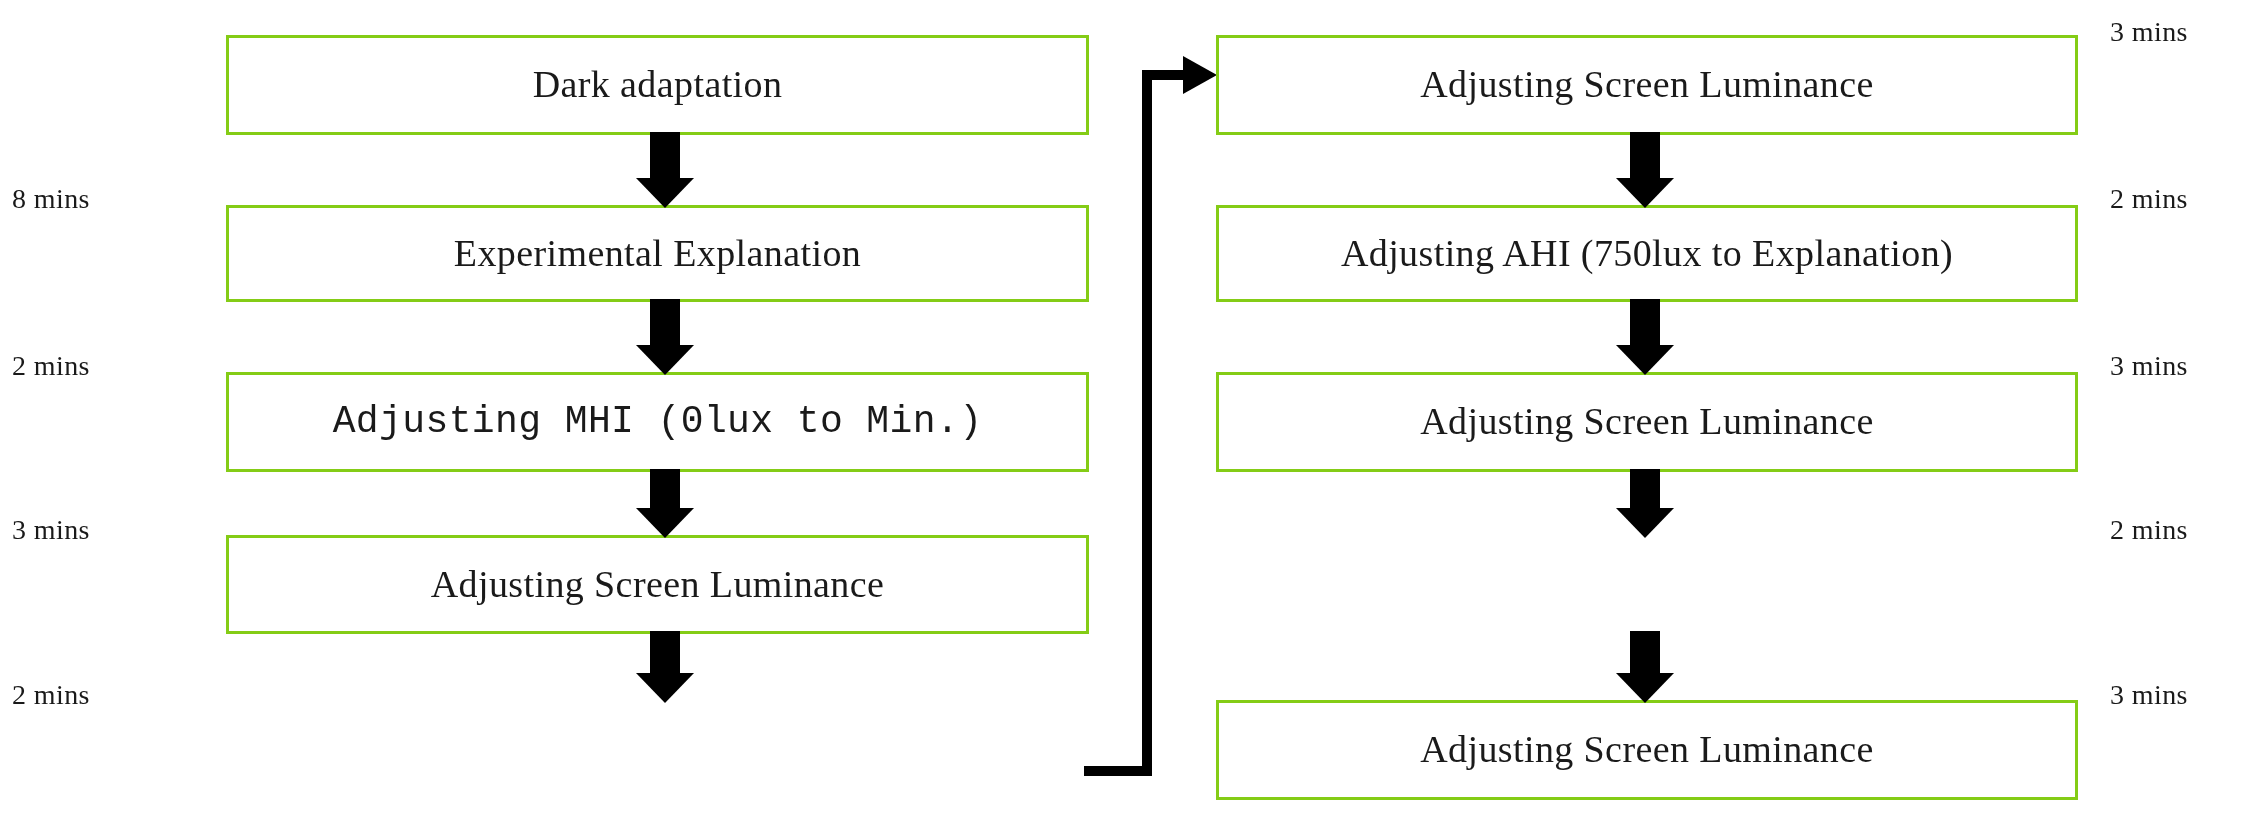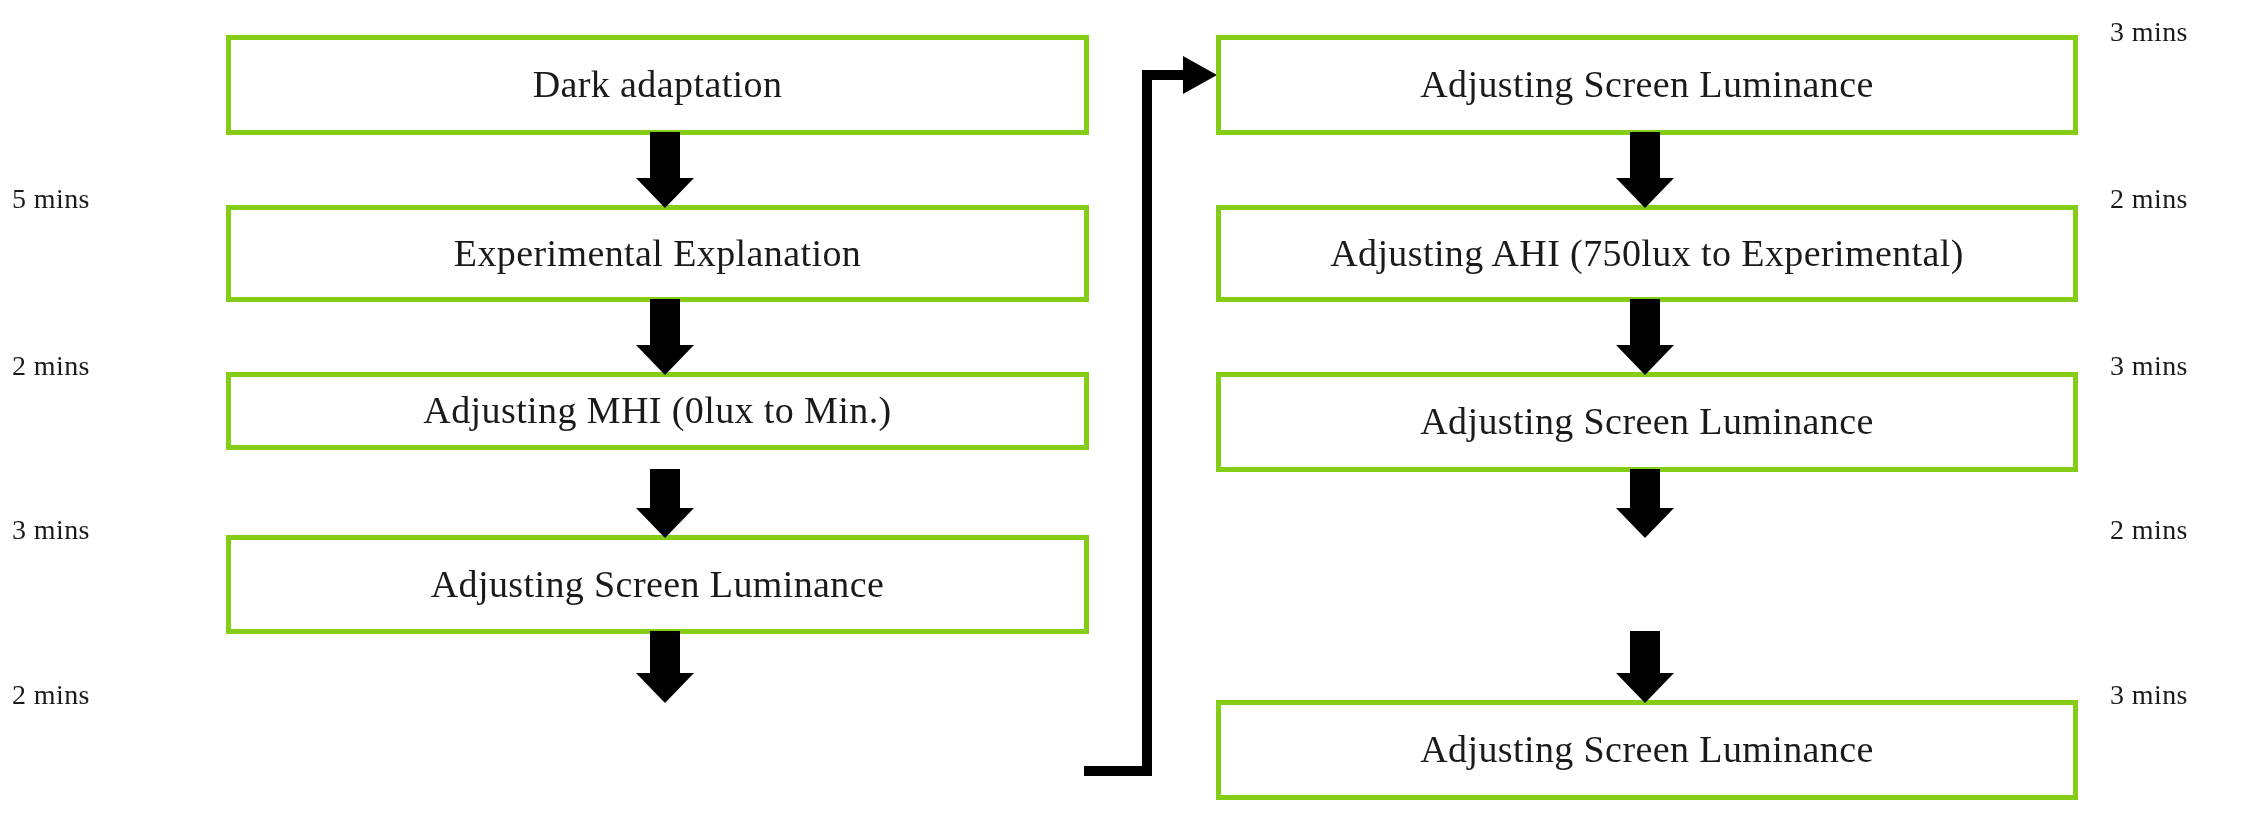--- a/index.html
+++ b/index.html
@@ -14,21 +14,21 @@
     height: 837px;
     background: #ffffff;
     font-family: "Liberation Serif", "DejaVu Serif", serif;
     overflow: hidden;
   }
 
   
   .box {
     position: absolute;
     box-sizing: border-box;
-    border: 5px solid #84cc16;
+    border: 3px solid #84cc16;
     background: #ffffff;
     display: flex;
     align-items: center;
     justify-content: center;
     text-align: center;
   }
   .box-label {
     font-size: 38px;
     line-height: 1.1;
     color: #1a1a1a;
@@ -85,34 +85,34 @@
     border-top: 19px solid transparent;
     border-bottom: 19px solid transparent;
     border-left: 34px solid #000000;
   }
 </style>
 </head>
 <body>
 
 <div id="canvas">
 
-  <div class="time-label time-left" style="left:12px; top:185px;">5 mins</div>
+  <div class="time-label time-left" style="left:12px; top:185px;">8 mins</div>
   <div class="time-label time-left" style="left:12px; top:352px;">2 mins</div>
   <div class="time-label time-left" style="left:12px; top:516px;">3 mins</div>
   <div class="time-label time-left" style="left:12px; top:681px;">2 mins</div>
 
   <div class="box" style="left:226px; top:35px; width:863px; height:100px;">
     <span class="box-label">Dark adaptation</span>
   </div>
 
   <div class="box" style="left:226px; top:205px; width:863px; height:97px;">
     <span class="box-label">Experimental  Explanation</span>
   </div>
 
-  <div class="box" style="left:226px; top:372px; width:863px; height:78px;">
+  <div class="box" style="left:226px; top:372px; width:863px; height:100px;font-family:Liberation Mono, monospace;">
     <span class="box-label">Adjusting MHI (0lux  to Min.)</span>
   </div>
 
   <div class="box" style="left:226px; top:535px; width:863px; height:99px;">
     <span class="box-label">Adjusting Screen  Luminance</span>
   </div>
 
 
   <div class="down-arrow" style="left:636px; top:132px; width:58px; height:76px;">
     <div class="shaft" style="height:50px;"></div>
@@ -137,21 +137,21 @@
 
   <div class="conn-seg" style="left:1142px; top:70px; width:52px; height:10px;"></div>
 
   <div class="conn-arrow-head" style="left:1183px; top:56px;"></div>
 
   <div class="box" style="left:1216px; top:35px; width:862px; height:100px;">
     <span class="box-label">Adjusting Screen  Luminance</span>
   </div>
 
   <div class="box" style="left:1216px; top:205px; width:862px; height:97px;">
-    <span class="box-label">Adjusting AHI (750lux  to Experimental)</span>
+    <span class="box-label">Adjusting AHI (750lux  to Explanation)</span>
   </div>
 
   <div class="box" style="left:1216px; top:372px; width:862px; height:100px;">
     <span class="box-label">Adjusting Screen  Luminance</span>
   </div>
 
 
   <div class="box" style="left:1216px; top:700px; width:862px; height:100px;">
     <span class="box-label">Adjusting Screen  Luminance</span>
   </div>

